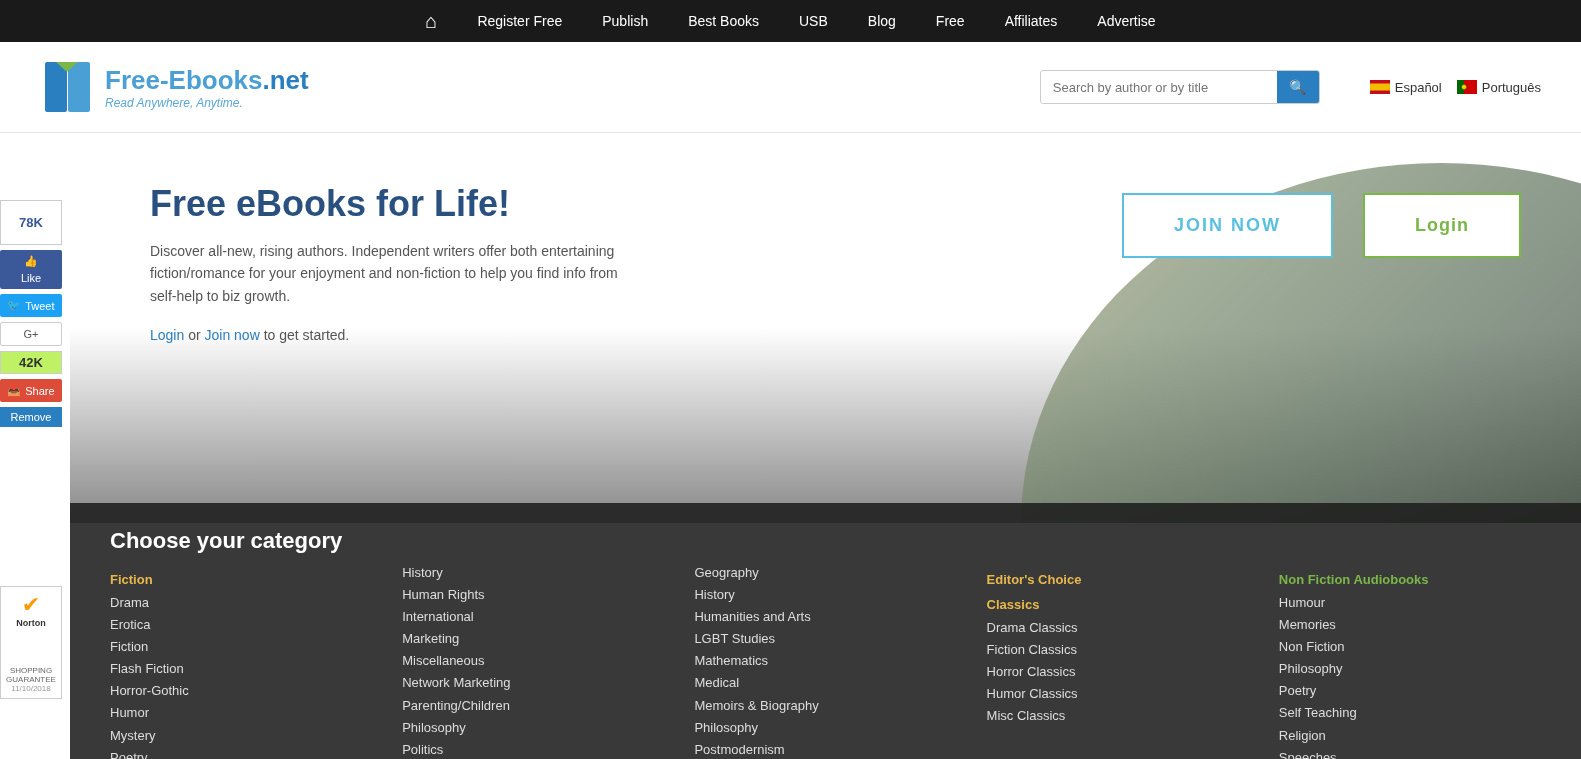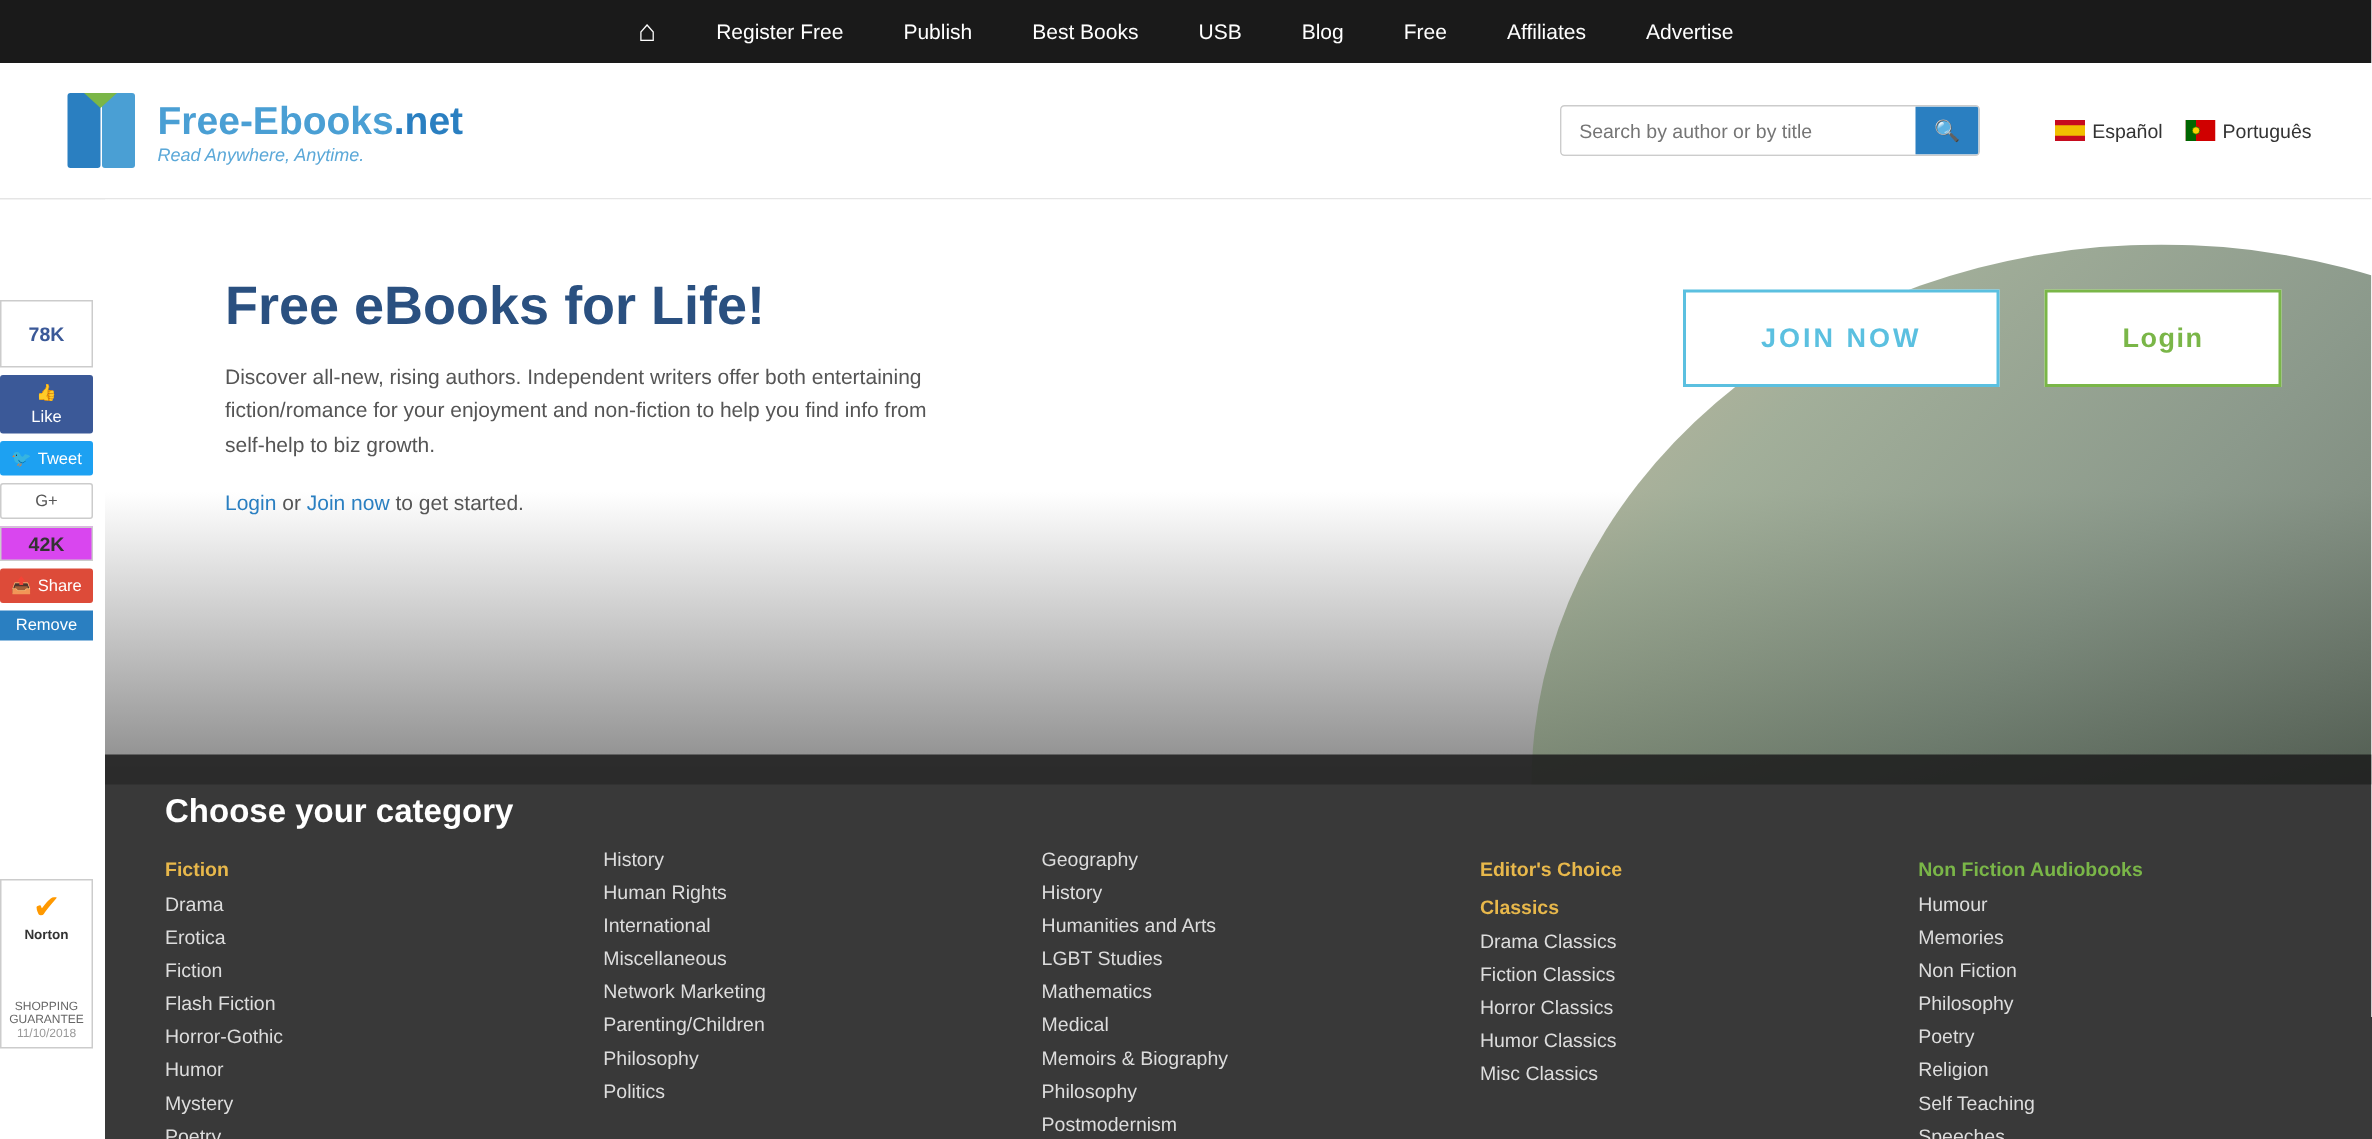--- a/index.html
+++ b/index.html
@@ -120,21 +120,21 @@
       justify-content: center;
       gap: 4px;
       cursor: pointer;
       border: none;
       border-radius: 2px;
     }
     .fb-btn { background: #3b5998; color: #fff; flex-direction: column; }
     .fb-count { font-size: 13px; font-weight: bold; color: #3b5998; background: #fff; width: 62px; text-align: center; padding: 14px; border: 1px solid #ccc; }
     .tweet-btn { background: #1da1f2; color: #fff; }
     .gplus-btn { background: #fff; color: #555; border: 1px solid #ccc; }
-    .share-count { font-size: 13px; font-weight: bold; color: #333; background: #d946ef; width: 62px; text-align: center; padding: 3px; border: 1px solid #ccc; }
+    .share-count { font-size: 13px; font-weight: bold; color: #333; background: #bef264; width: 62px; text-align: center; padding: 3px; border: 1px solid #ccc; }
     .share-btn { background: #dd4b39; color: #fff; }
     .remove-btn { background: #2a7fc1; color: #fff; font-size: 11px; width: 62px; text-align: center; padding: 4px; cursor: pointer; border: none; }
 
     
     .norton-badge {
       position: fixed;
       left: 0;
       bottom: 60px;
       width: 62px;
       z-index: 100;
@@ -390,20 +390,21 @@
           <a class="cat-item" href="#">Flash Fiction</a>
           <a class="cat-item" href="#">Horror-Gothic</a>
           <a class="cat-item" href="#">Humor</a>
           <a class="cat-item" href="#">Mystery</a>
           <a class="cat-item" href="#">Poetry</a>
         </div>
         <div class="cat-col">
           <a class="cat-item" href="#">History</a>
           <a class="cat-item" href="#">Human Rights</a>
           <a class="cat-item" href="#">International</a>
+          <a class="cat-item" href="#">Marketing</a>
           <a class="cat-item" href="#">Miscellaneous</a>
           <a class="cat-item" href="#">Network Marketing</a>
           <a class="cat-item" href="#">Parenting/Children</a>
           <a class="cat-item" href="#">Philosophy</a>
           <a class="cat-item" href="#">Politics</a>
         </div>
         <div class="cat-col">
           <a class="cat-item" href="#">Geography</a>
           <a class="cat-item" href="#">History</a>
           <a class="cat-item" href="#">Humanities and Arts</a>
@@ -423,20 +424,20 @@
           <a class="cat-item" href="#">Humor Classics</a>
           <a class="cat-item" href="#">Misc Classics</a>
         </div>
         <div class="cat-col">
           <div class="cat-heading cat-heading-green">Non Fiction Audiobooks</div>
           <a class="cat-item" href="#">Humour</a>
           <a class="cat-item" href="#">Memories</a>
           <a class="cat-item" href="#">Non Fiction</a>
           <a class="cat-item" href="#">Philosophy</a>
           <a class="cat-item" href="#">Poetry</a>
+          <a class="cat-item" href="#">Self Teaching</a>
           <a class="cat-item" href="#">Religion</a>
-          <a class="cat-item" href="#">Self Teaching</a>
           <a class="cat-item" href="#">Speeches</a>
         </div>
       </div>
   </div>
 
 </div>
 
 </body></html>

